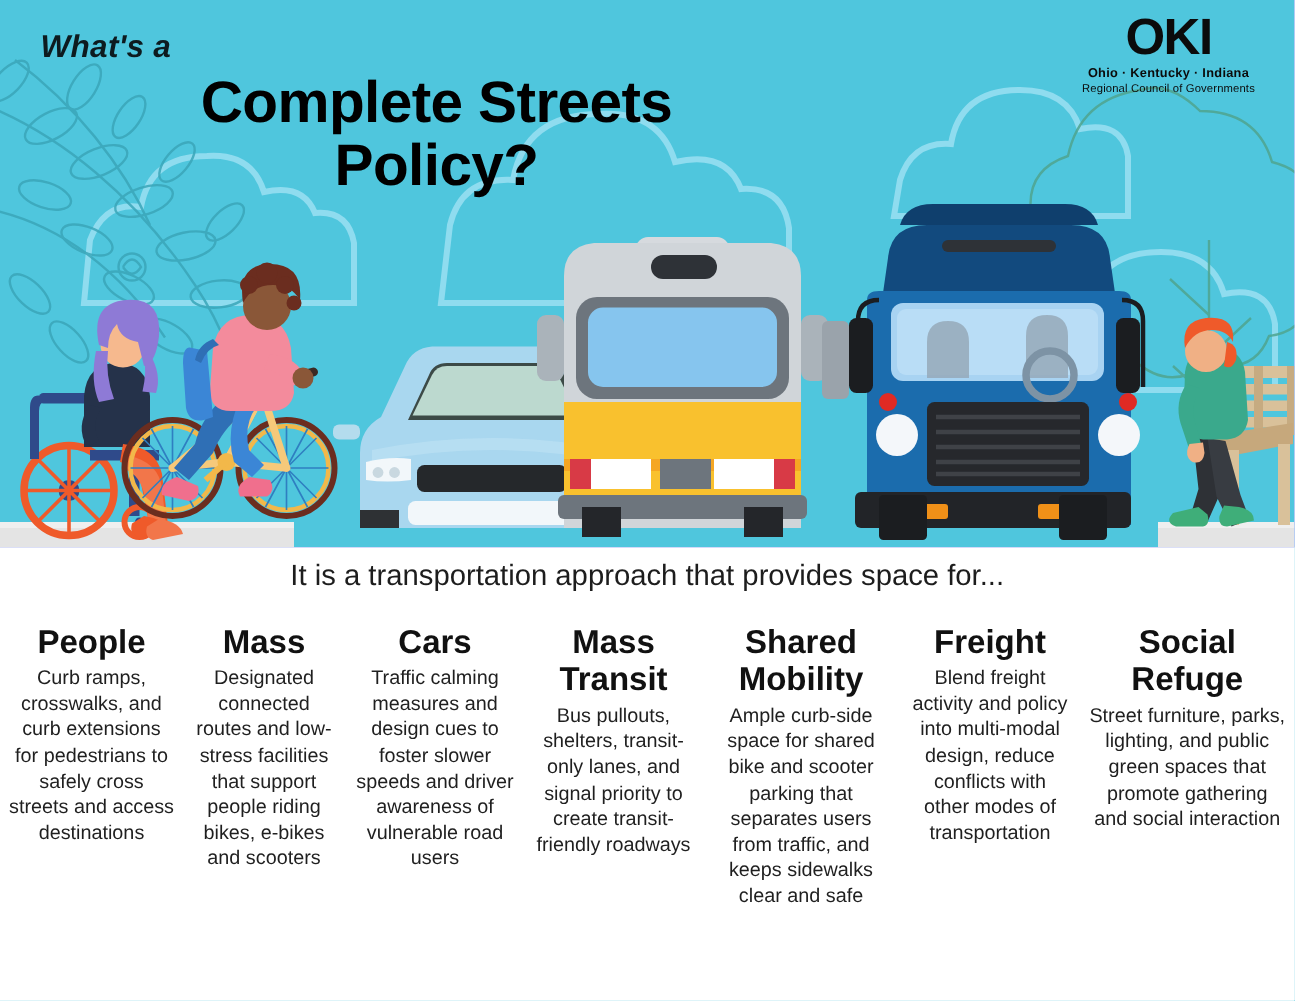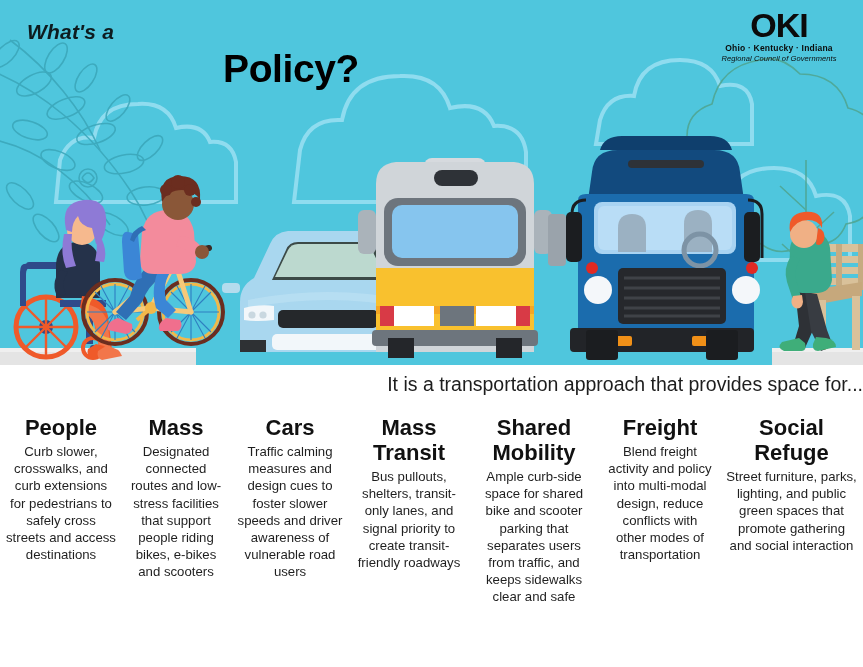--- a/index.html
+++ b/index.html
@@ -24,26 +24,26 @@
     font-size:39px;line-height:1.08;font-weight:bold;color:#000;
     text-align:center;letter-spacing:-.4px;z-index:6;
   }
   .title .l2{display:block;}
 
   
   .logo{position:absolute;right:14px;top:8px;width:140px;height:62px;z-index:8;text-align:center;}
   .logo-mark{font-size:34px;font-weight:bold;color:#0b0b0b;letter-spacing:-1px;line-height:1;
              font-family:"Liberation Sans", sans-serif;text-align:center;}
   .logo-sub1{font-size:8.5px;font-weight:bold;color:#0b0b0b;letter-spacing:.2px;margin-top:1px;}
-  .logo-sub2{font-size:7.5px;font-style:italic;color:#0b0b0b;letter-spacing:.1px;margin-top:1px;}
+  .logo-sub2{font-size:7.5px;color:#0b0b0b;letter-spacing:.1px;margin-top:1px;}
 
   
   .body-wrap{position:absolute;left:0;top:365px;width:863px;height:302px;background:#fff;}
   .subtitle{
-    position:absolute;left:0;top:8px;width:863px;text-align:right;
+    position:absolute;left:0;top:8px;width:863px;text-align:center;
     font-size:19.5px;color:#1d1d1d;
   }
   .cols{
     position:absolute;left:0;top:50px;width:863px;
     display:flex;align-items:flex-start;justify-content:flex-start;
   }
   .col{box-sizing:border-box;padding:0 6px;text-align:center;}
   .col-h{font-size:22px;font-weight:bold;color:#111;line-height:1.14;margin-bottom:3px;}
   .col-b{font-size:13.2px;line-height:1.30;color:#1f1f1f;}
 
@@ -328,38 +328,39 @@
           <circle cx="178" cy="182" r="7" fill="#6b2d1f"></circle>
           <circle cx="190" cy="190" r="6" fill="#6b2d1f"></circle>
           <circle cx="196" cy="202" r="5" fill="#6b2d1f"></circle>
         </g>
 
       </g>
     </svg>
 
     <div class="kicker">What's a</div>
     <div class="title">
+      <span class="l1">Complete Streets</span>
       <span class="l2">Policy?</span>
     </div>
 
     <div class="logo">
       <div class="logo-mark">OKI</div>
       <div class="logo-sub1">Ohio · Kentucky · Indiana</div>
       <div class="logo-sub2">Regional Council of Governments</div>
     </div>
   </div>
 
   <div class="body-wrap">
     <div class="subtitle">It is a transportation approach that provides space for...</div>
 
     <div class="cols">
 
       <div class="col w0">
         <div class="col-h">People</div>
-        <div class="col-b">Curb slower, crosswalks, and curb extensions for pedestrians to safely cross streets and access destinations</div>
+        <div class="col-b">Curb ramps, crosswalks, and curb extensions for pedestrians to safely cross streets and access destinations</div>
       </div>
 
       <div class="col w1">
         <div class="col-h">Mass</div>
         <div class="col-b">Designated connected routes and low-stress facilities that support people riding bikes, e-bikes and scooters</div>
       </div>
 
       <div class="col w2">
         <div class="col-h">Cars</div>
         <div class="col-b">Traffic calming measures and design cues to foster slower speeds and driver awareness of vulnerable road users</div>

